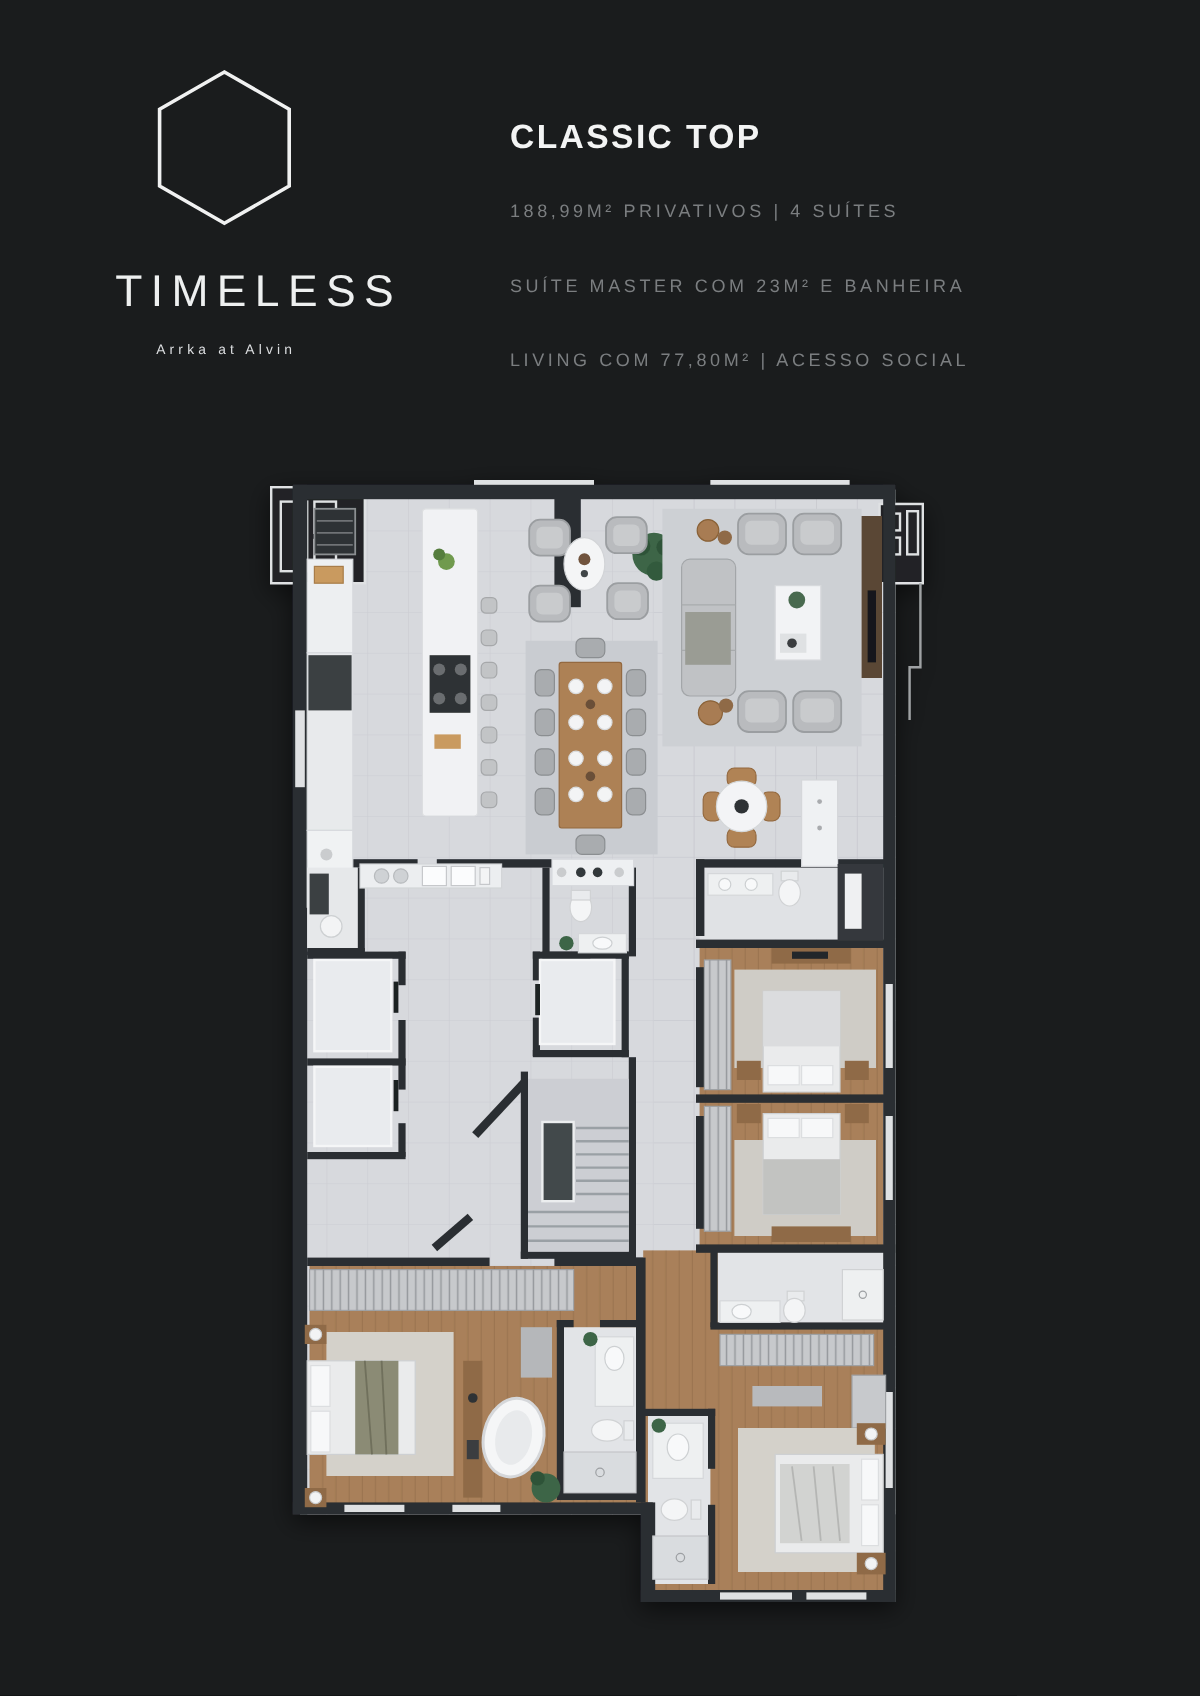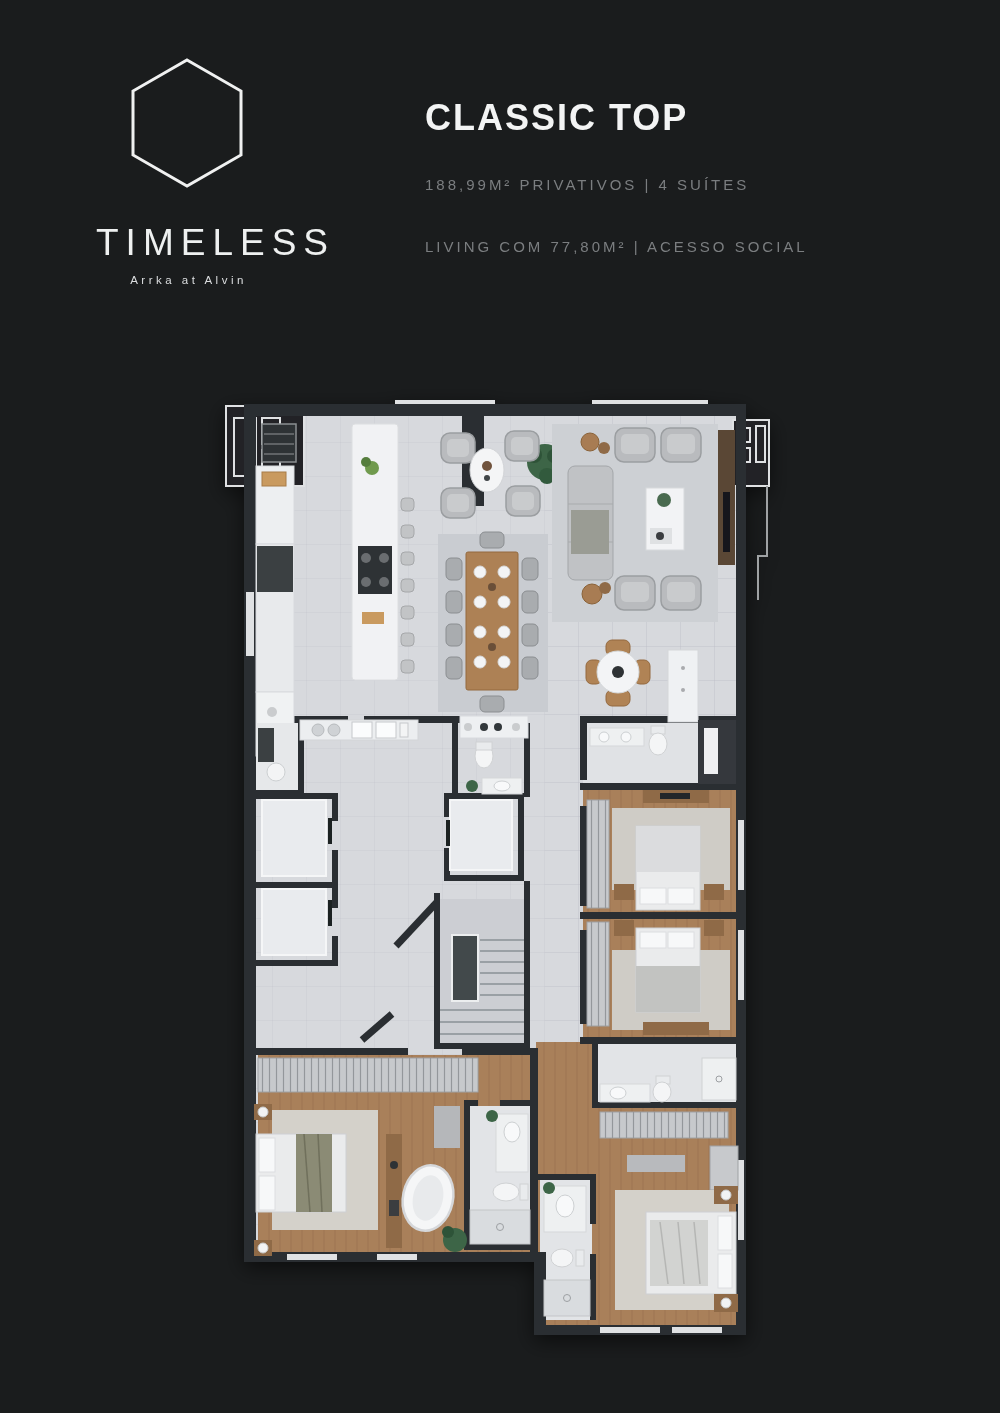--- a/index.html
+++ b/index.html
@@ -9,27 +9,27 @@
     font-family:"Liberation Sans", sans-serif;
   }
   
   #brand{position:absolute;left:92px;top:56px;width:190px;text-align:center;}
   #brand .hex{display:block;margin:0 auto;}
   #brand .wordmark{
     display:block;margin-top:32px;color:#eef0f0;font-size:37px;font-weight:400;
     letter-spacing:7px;white-space:nowrap;text-indent:4px;
   }
   #brand .tagline{
-    display:block;margin-top:10px;color:#dcdee0;font-size:11.5px;font-weight:400;
+    display:block;margin-top:22px;color:#dcdee0;font-size:11.5px;font-weight:400;
     letter-spacing:3.5px;text-indent:3px;
   }
   
   #plan-header{position:absolute;left:425px;top:100px;width:440px;}
   #plan-header .title{
-    color:#f3f4f4;font-size:36px;font-weight:700;letter-spacing:2px;
+    color:#f3f4f4;font-size:28px;font-weight:700;letter-spacing:2px;
     line-height:1;margin:0;
   }
   #plan-header .specs{margin-top:22px;}
   #plan-header .spec-line{
     display:block;color:#7b7e80;font-size:15px;font-weight:400;
     letter-spacing:3px;line-height:27px;white-space:nowrap;margin-top:35px;
   }
   
   #plan-svg{position:absolute;left:0;top:0;}
 </style>
@@ -43,20 +43,21 @@
       <polygon points="58,4 112,35 112,99 58,130 4,99 4,35" fill="none" stroke="#f0f1f1" stroke-width="3" stroke-linejoin="miter"></polygon>
     </svg>
     <span class="wordmark">TIMELESS</span>
     <span class="tagline">Arrka at Alvin</span>
   </div>
 
   <div id="plan-header">
     <h1 class="title">CLASSIC TOP</h1>
     <div class="specs">
       <span class="spec-line">188,99M² PRIVATIVOS | 4 SUÍTES</span>
+      <span class="spec-line">SUÍTE MASTER COM 23M² E BANHEIRA</span>
       <span class="spec-line">LIVING COM 77,80M² | ACESSO SOCIAL</span>
     </div>
   </div>
 
   <svg id="plan-svg" width="1000" height="1413" viewBox="0 0 1000 1413">
     <defs>
       <pattern id="tile" width="34" height="34" patternUnits="userSpaceOnUse">
         <path d="M34 0H0V34" fill="none" stroke="#bcbfc5" stroke-width="1" opacity="0.45"></path>
       </pattern>
       <pattern id="grain" width="11" height="11" patternUnits="userSpaceOnUse">

